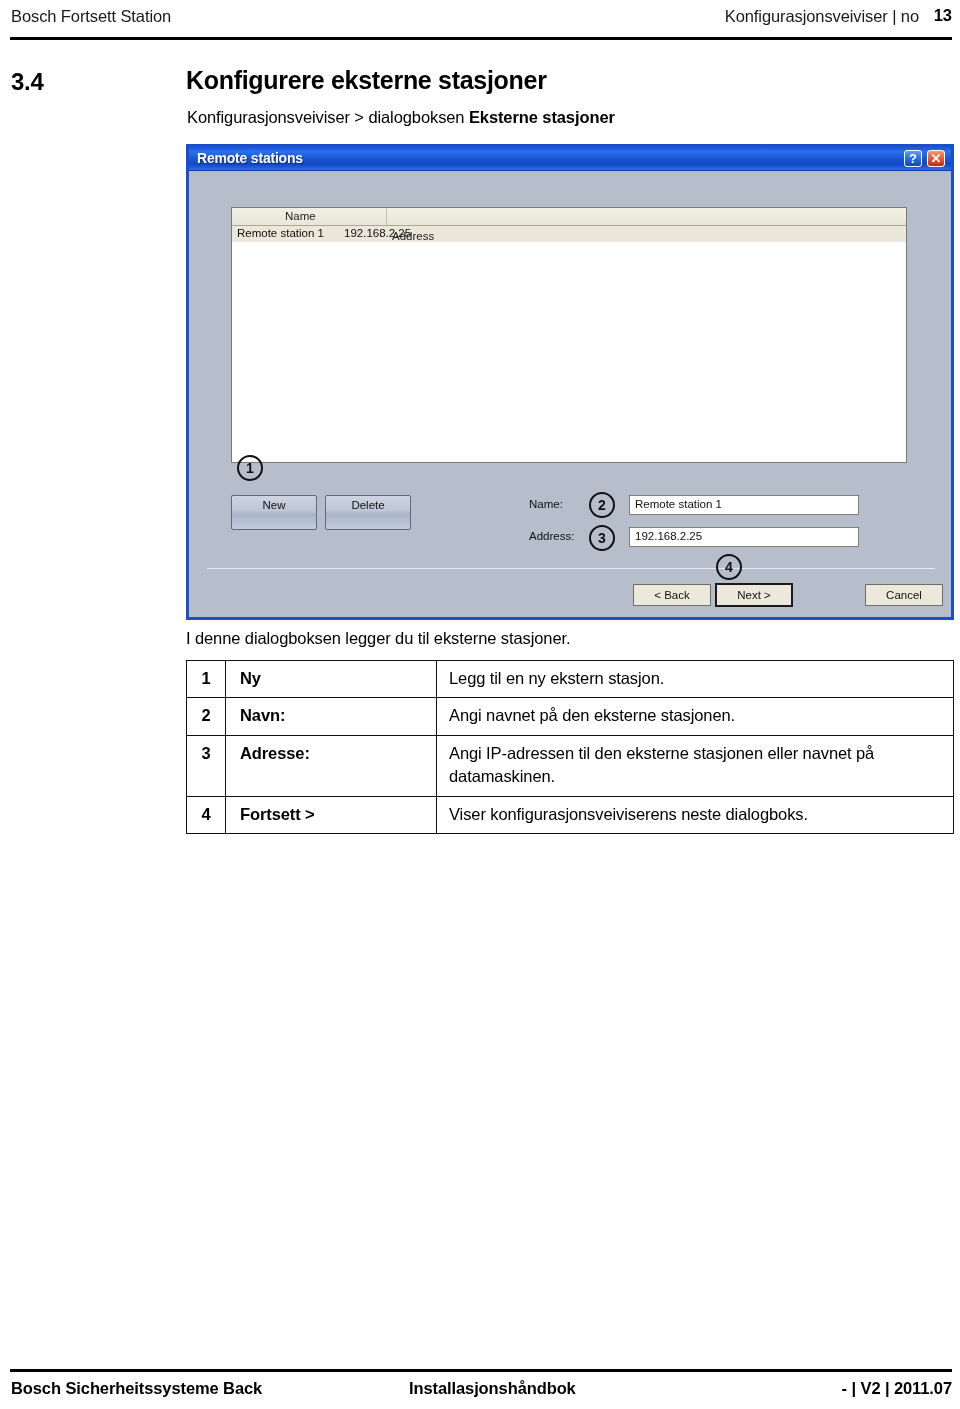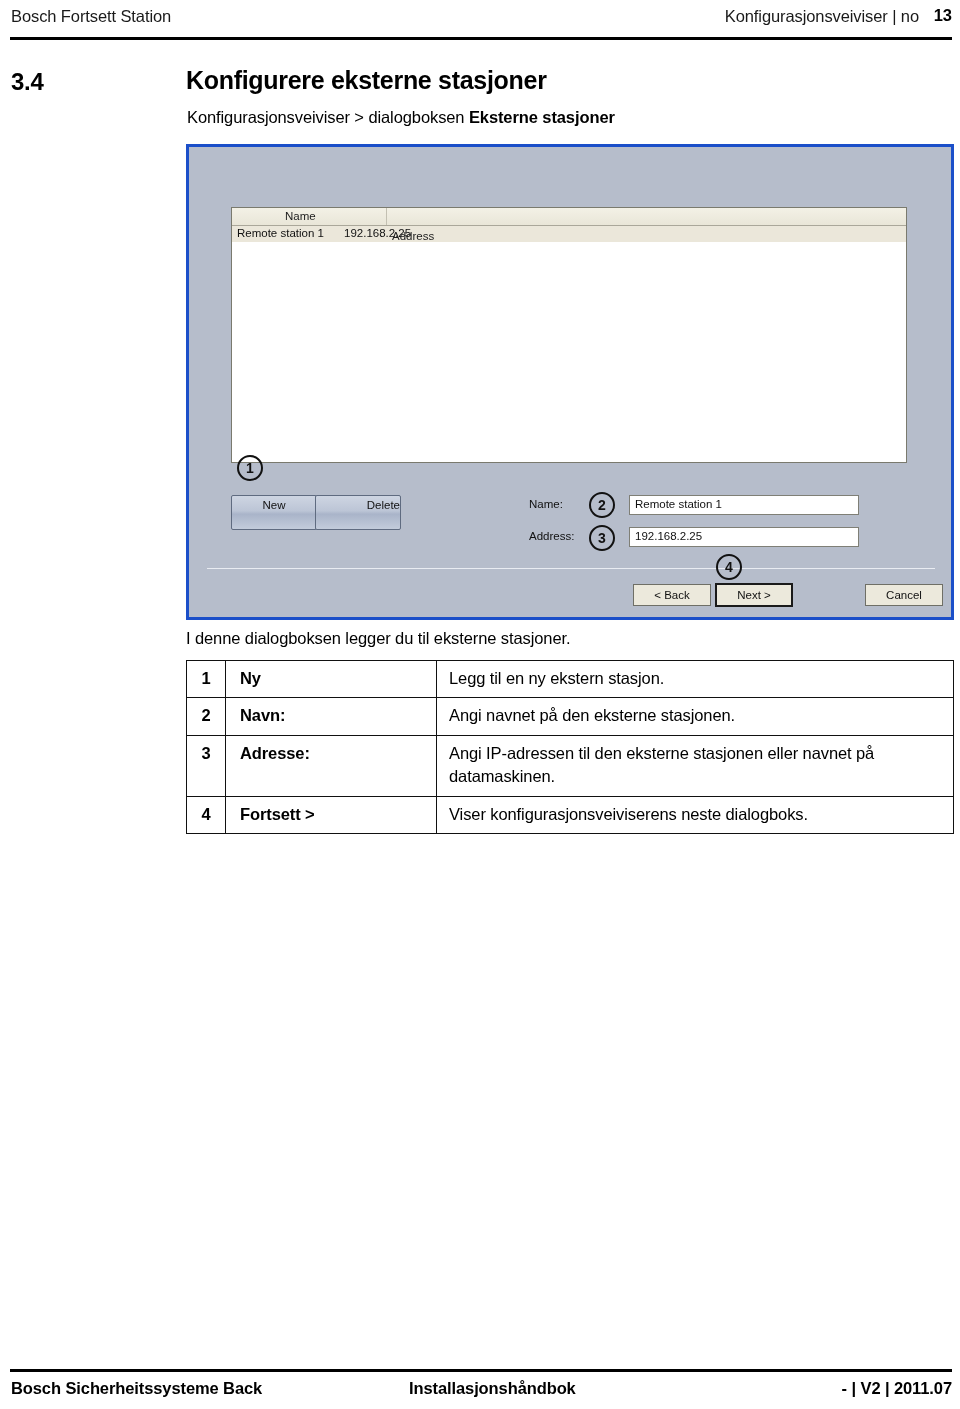--- a/index.html
+++ b/index.html
@@ -178,21 +178,21 @@
     border: 1px solid #5f6b80;
     border-radius: 2px;
     font-size: 11.5px;
     color: #111;
     text-align: center;
     line-height: 19px;
     box-sizing: border-box;
     cursor: pointer;
   }
   #btn-new    { left: 42px;  top: 348px; width: 86px; }
-  #btn-delete { left: 126px; top: 348px; width: 86px; text-align: right; }
+  #btn-delete { left: 136px; top: 348px; width: 86px; }
 
   .field-label {
     position: absolute;
     font-size: 11.5px;
     color: #111;
   }
   #label-name    { left: 340px; top: 351px; }
   #label-address { left: 340px; top: 383px; }
 
   .xp-input {
@@ -334,20 +334,25 @@
   <div class="hdr-page">13</div>
   <div class="hdr-rule"></div>
 </div>
 
 <div id="section-number">3.4</div>
 <h1 id="section-title" style="margin:0;">Konfigurere eksterne stasjoner</h1>
 <div id="breadcrumb"><span>Konfigurasjonsveiviser &gt; dialogboksen </span><b>Eksterne stasjoner</b></div>
 
 <div id="dialog-window">
 
+  <div id="dialog-titlebar">
+    <div id="dialog-title-text">Remote stations</div>
+    <div class="titlebar-btn" id="titlebar-help">?</div>
+    <div class="titlebar-btn" id="titlebar-close">✕</div>
+  </div>
 
   <div id="station-list">
     <div id="station-list-header">
       <div class="lv-col name">Name</div>
       <div class="lv-col addr">Address</div>
     </div>
     <div id="station-list-row">
       <div class="lv-cell name">Remote station 1</div>
       <div class="lv-cell addr">192.168.2.25</div>
     </div>

